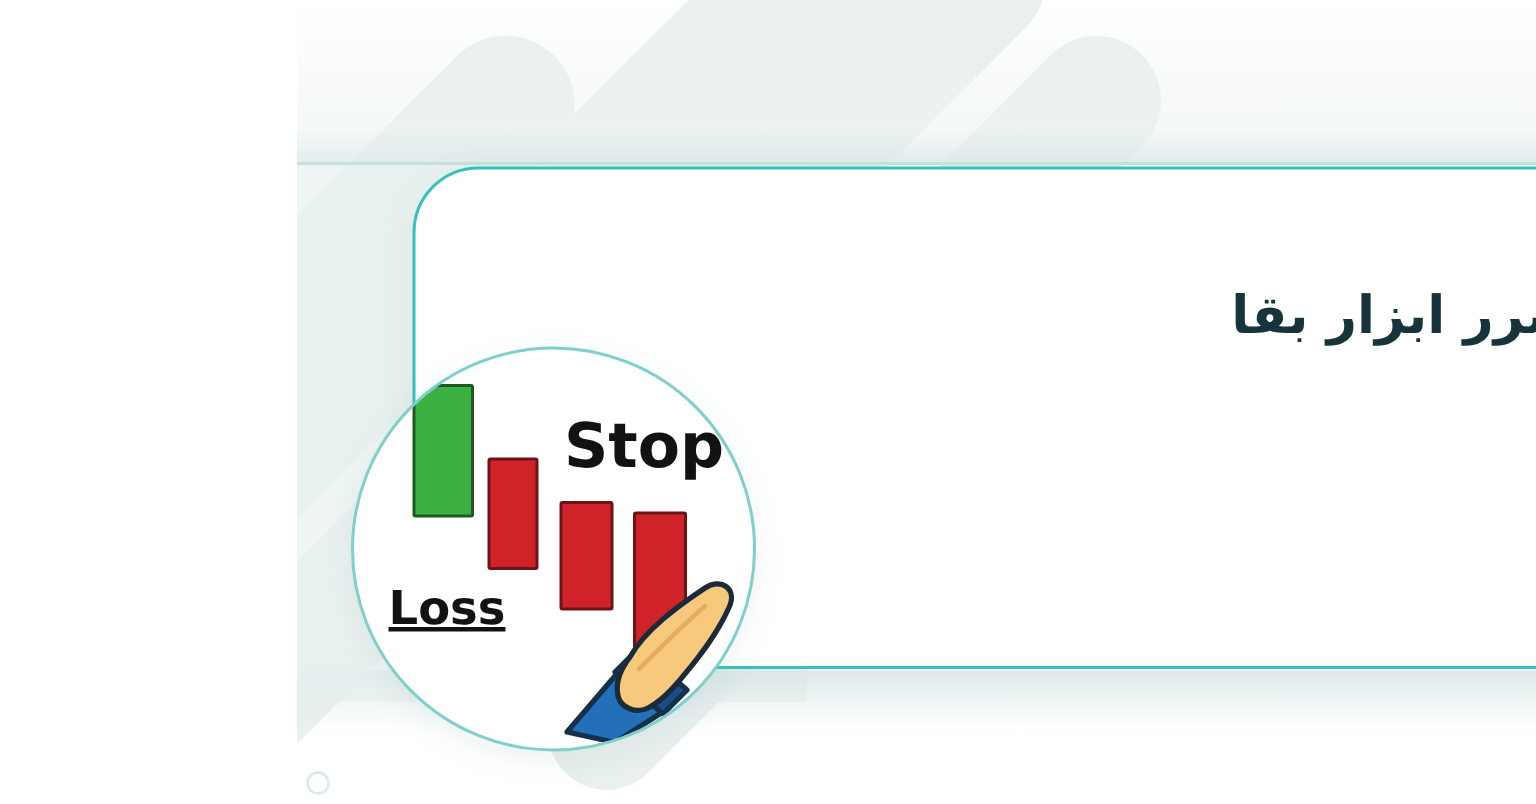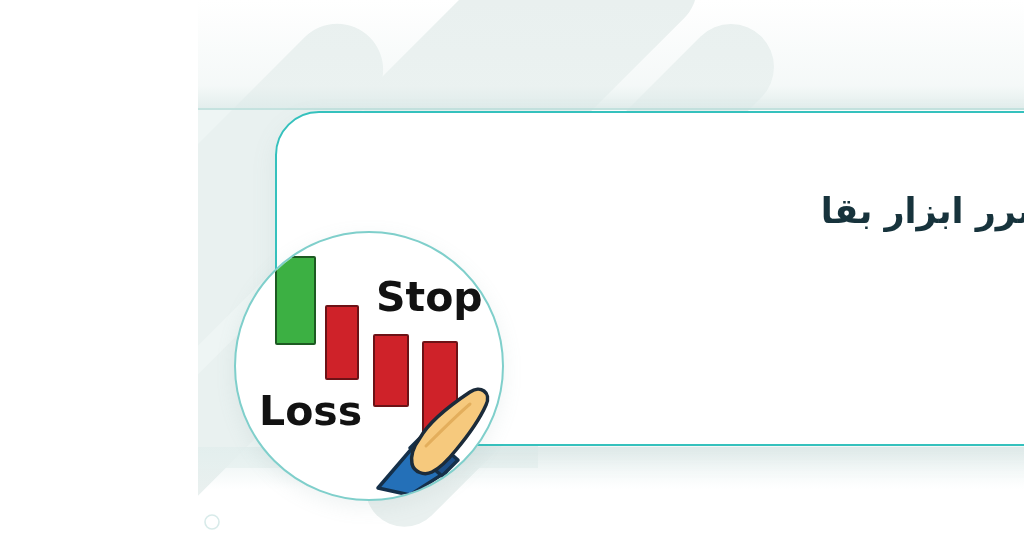--- a/index.html
+++ b/index.html
@@ -200,21 +200,21 @@
 
   .lbl {
     position: absolute;
     font-family: "DejaVu Sans", "Liberation Sans", sans-serif;
     font-weight: 700;
     color: #121212;
     line-height: 1;
     direction: ltr;
   }
   .lbl-stop { left: 140px; top: 44px;  font-size: 41px; }
-  .lbl-loss { left: 23px;  top: 158px; font-size: 41px; }
+  .lbl-loss { left: 23px;  top: 158px; font-size: 31px; text-decoration: underline; }
 
   .hand-wrap {
     position: absolute;
     left: 134px;
     top: 135px;
     width: 130px;
     height: 130px;
   }
 
   

